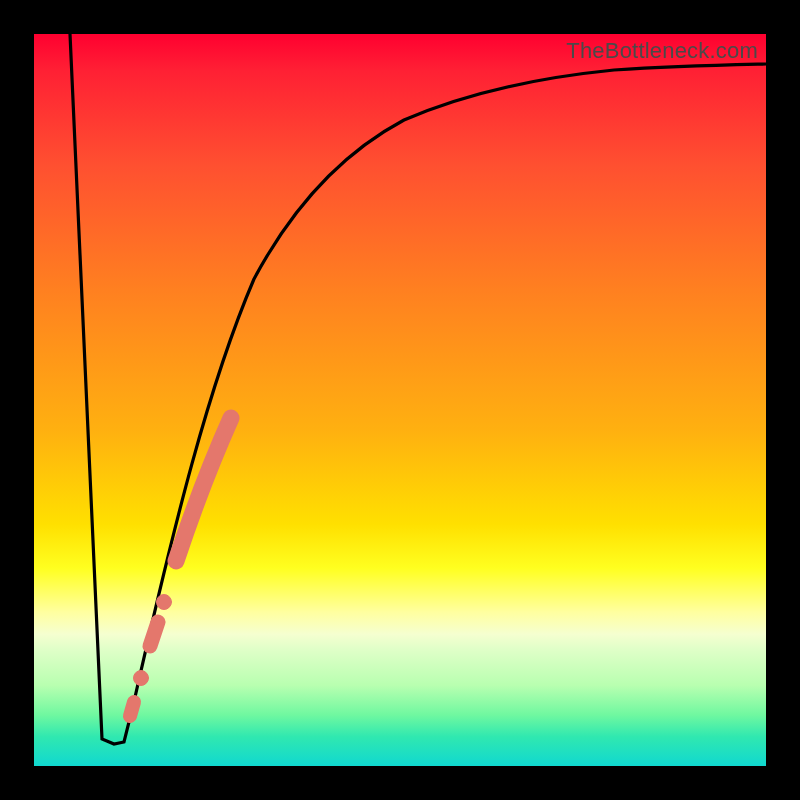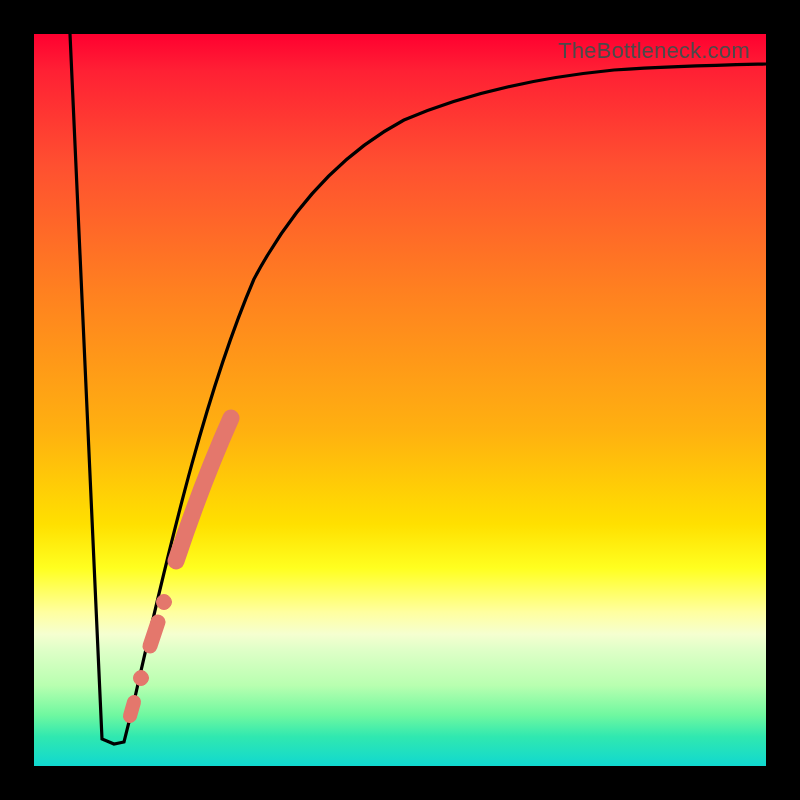--- a/index.html
+++ b/index.html
@@ -37,21 +37,21 @@
       #e0ffc8 84%,
       #b8ffb0 89%,
       #70f8a0 93%,
       #30e8b0 96%,
       #10d8d0 100%
     );
   }
   .watermark {
     position: absolute;
     top: 38px;
-    right: 50px;
+    right: 42px;
     font-family: Arial, Helvetica, sans-serif;
     font-size: 22px;
     font-weight: 500;
     color: #4a4a4a;
     letter-spacing: 0.2px;
   }
   svg.curve {
     position: absolute;
     top: 34px;
     left: 34px;

